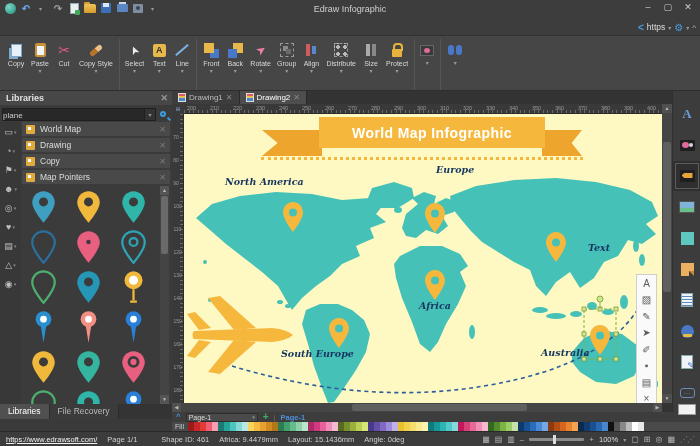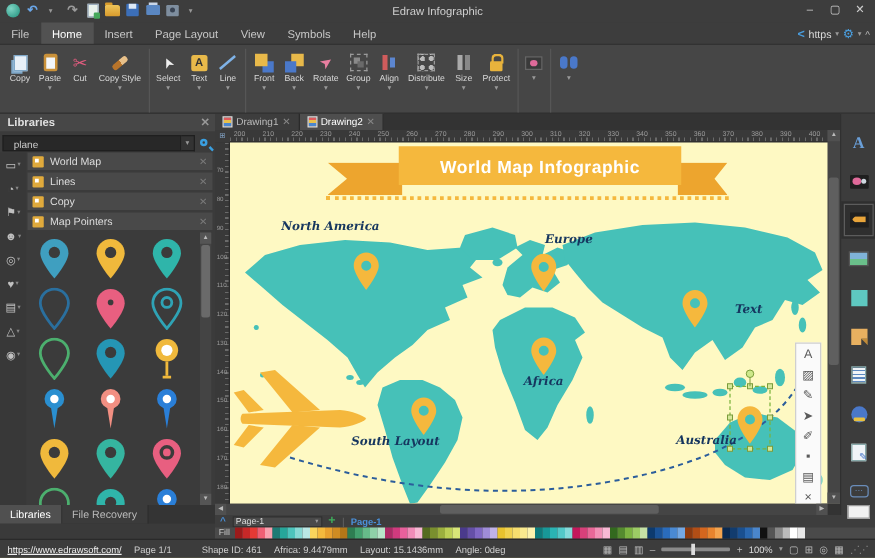--- a/index.html
+++ b/index.html
@@ -92,21 +92,21 @@
   .ri-find::before { content:""; position:absolute; left:1px; top:1px; width:6px; height:10px; border-radius:3px; background:#4a78c9; }
   .ri-find::after { content:""; position:absolute; right:1px; top:1px; width:6px; height:10px; border-radius:3px; background:#4a78c9; }
 
   
   #sidebar { position:absolute; left:0; top:91px; width:172px; height:313px; background:#3b3b3b; overflow:hidden; }
   #lib-header { position:absolute; left:0; top:0; width:172px; height:14px; background:#474747;
                 font-size:9px; font-weight:bold; color:#e0e0e0; line-height:14px; padding-left:6px; }
   #lib-close { position:absolute; right:4px; top:0; color:#999; font-size:9px; }
   #searchrow { position:absolute; left:2px; top:16px; width:168px; height:14px; display:flex; align-items:center; }
   #search-input { flex:1; height:13px; background:#282828; border:1px solid #1f1f1f; color:#ccc;
-                  font-size:8px; line-height:13px; padding-left:8px; }
+                  font-size:8px; line-height:13px; padding-left:0; }
   #search-dd { width:11px; height:13px; background:#333; border:1px solid #1f1f1f; border-left:none;
                font-size:6px; color:#999; text-align:center; line-height:13px; }
   #search-btn { width:14px; height:13px; display:flex; align-items:center; justify-content:center; }
   .mag { width:6px; height:6px; border:2px solid #3a9fe0; border-radius:50%; position:relative; }
   .mag::after { content:""; position:absolute; left:5px; top:5px; width:4px; height:2px; background:#3a9fe0; transform:rotate(45deg); }
   #iconstrip { position:absolute; left:0; top:31px; width:21px; bottom:0; background:#383838; }
   .strip-it { height:19px; display:flex; align-items:center; justify-content:center; gap:1px; color:#c0c0c0; font-size:9px; }
   .strip-dd { font-size:5px; color:#888; }
   #sections { position:absolute; left:22px; top:31px; width:148px; }
   .sec-row { height:14px; margin-bottom:2px; background:#494949; display:flex; align-items:center; padding:0 4px; }
@@ -268,36 +268,20 @@
       </div>
     <div id="win-title">Edraw Infographic</div>
     <div id="winbtns">
       <div class="winbtn">–</div>
       <div class="winbtn">▢</div>
       <div class="winbtn">✕</div>
     </div>
   </div>
 
   <div id="menubar">
-    <div style="display:flex">
-
-        <div class="menu-item" data-active="false">File</div>
-
-        <div class="menu-item" data-active="true">Home</div>
-
-        <div class="menu-item" data-active="false">Insert</div>
-
-        <div class="menu-item" data-active="false">Page Layout</div>
-
-        <div class="menu-item" data-active="false">View</div>
-
-        <div class="menu-item" data-active="false">Symbols</div>
-
-        <div class="menu-item" data-active="false">Help</div>
-      </div>
     <div id="menu-right">
       <span class="share-glyph">&lt;</span>
       <span class="account-name">https</span>
       <span class="mini-caret">▾</span>
       <span class="gear-glyph">⚙</span>
       <span class="mini-caret">▾</span>
       <span class="collapse-glyph">^</span>
     </div>
   </div>
 
@@ -502,21 +486,21 @@
     <div id="sections">
 
         <div class="sec-row">
           <span class="sec-ic"></span>
           <span class="sec-label">World Map</span>
           <span class="sec-close">✕</span>
         </div>
 
         <div class="sec-row">
           <span class="sec-ic"></span>
-          <span class="sec-label">Lines</span>
+          <span class="sec-label">Drawing</span>
           <span class="sec-close">✕</span>
         </div>
 
         <div class="sec-row">
           <span class="sec-ic"></span>
           <span class="sec-label">Copy</span>
           <span class="sec-close">✕</span>
         </div>
 
         <div class="sec-row">
@@ -728,27 +712,27 @@
       <div class="tail" id="tail-right"></div>
       <div id="banner-band">
         <span id="banner-title">World Map Infographic</span>
       </div>
       <div id="dotline"></div>
 
       <div>
 
           <div class="region-label" style="left: 41px; top: 62px;">North America</div>
 
-          <div class="region-label" style="left: 252px; top: 72px; text-align: right;">Europe</div>
+          <div class="region-label" style="left: 252px; top: 50px; text-align: right;">Europe</div>
 
           <div class="region-label" style="left: 404px; top: 128px;">Text</div>
 
           <div class="region-label" style="left: 235px; top: 186px;">Africa</div>
 
-          <div class="region-label" style="left: 97px; top: 234px;">South Layout</div>
+          <div class="region-label" style="left: 97px; top: 234px;">South Europe</div>
 
           <div class="region-label" style="left: 357px; top: 233px;">Australia</div>
         </div>
 
       <div id="floattools">
 
           <div class="ft-it">
             <span>A</span>
           </div>
 

